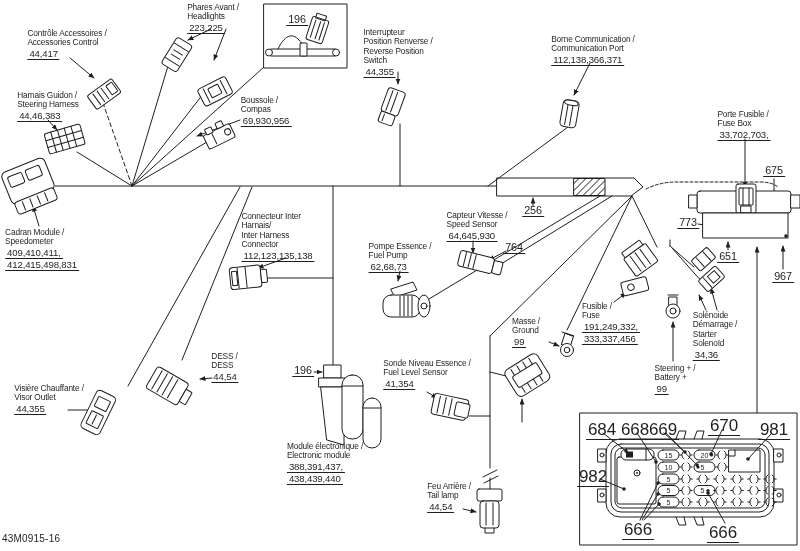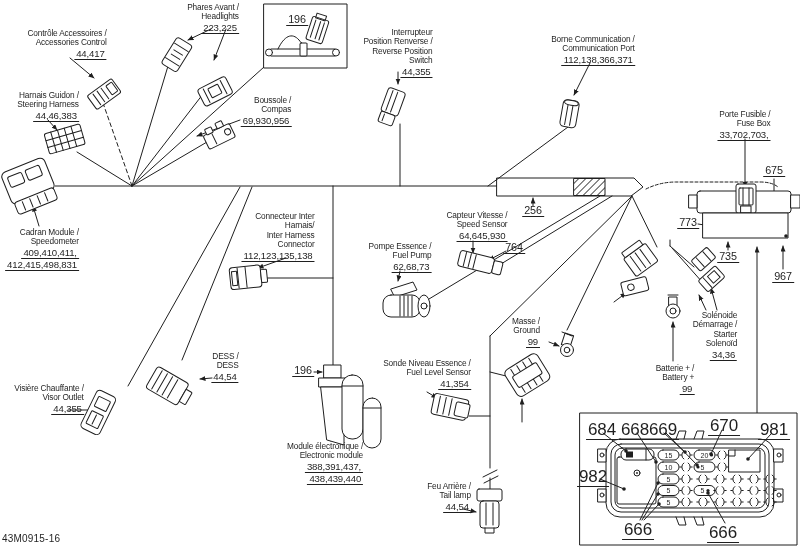--- a/index.html
+++ b/index.html
@@ -1,19 +1,19 @@
 <!DOCTYPE html>
 <html><head>
 <meta charset="utf-8">
 <style>
   html,body{margin:0;padding:0;background:#fff}
   .stage{position:relative;width:800px;height:551px;background:#ffffff;
          font-family:"Liberation Sans",sans-serif;color:#1f1f1f;overflow:hidden}
   .stage svg{position:absolute;left:0;top:0}
-  .lbl{position:absolute;transform:translateX(-50%);text-align:right;
+  .lbl{position:absolute;transform:translateX(-50%);text-align:left;
        white-space:nowrap;font-size:8.3px;line-height:1.14;letter-spacing:-0.15px}
   .lbl .ref{font-size:9.6px;line-height:1.25;font-weight:bold;font-weight:normal}
   .lbl .ref span{border-bottom:1px solid #1f1f1f;padding:0 2px 0px}
   .lbl.num .ref{font-size:10.8px}
   .lbl.num2 .ref{font-size:17px}
   .footer{position:absolute;left:2px;top:533px;font-size:10px;letter-spacing:.2px}
   svg .wf{fill:#ffffff}
   svg text{font-family:"Liberation Sans",sans-serif;font-size:7px;fill:#1f1f1f;
            stroke:none;text-anchor:middle}
 </style>
@@ -489,31 +489,37 @@
   <div>Fuel Pump</div>
   <div class="ref"><span>62,68,73</span></div>
 </div>
 
 <div class="lbl" style="left:526px;top:317px">
   <div>Masse /</div>
   <div>Ground</div>
   <div class="ref"><span>99</span></div>
 </div>
 
+<div class="lbl" style="left:611px;top:302px">
+  <div>Fusible /</div>
+  <div>Fuse</div>
+  <div class="ref"><span>191,249,332,</span></div>
+  <div class="ref"><span>333,337,456</span></div>
+</div>
 
 <div class="lbl" style="left:715px;top:311px">
   <div>Solénoide</div>
   <div>Démarrage /</div>
   <div>Starter</div>
   <div>Solenoïd</div>
   <div class="ref"><span>34,36</span></div>
 </div>
 
 <div class="lbl" style="left:675px;top:364px">
-  <div>Batterie + /</div>
+  <div>Steering + /</div>
   <div>Battery +</div>
   <div class="ref"><span>99</span></div>
 </div>
 
 <div class="lbl" style="left:225px;top:352px">
   <div>DESS /</div>
   <div>DESS</div>
   <div class="ref"><span>44,54</span></div>
 </div>
 
@@ -555,21 +561,21 @@
 <div class="lbl num" style="left:514px;top:241px">
   <div class="ref"><span>764</span></div>
 </div>
 <div class="lbl num" style="left:774px;top:164px">
   <div class="ref"><span>675</span></div>
 </div>
 <div class="lbl num" style="left:688px;top:216px">
   <div class="ref"><span>773</span></div>
 </div>
 <div class="lbl num" style="left:728px;top:250px">
-  <div class="ref"><span>735</span></div>
+  <div class="ref"><span>651</span></div>
 </div>
 <div class="lbl num" style="left:783px;top:270px">
   <div class="ref"><span>967</span></div>
 </div>
 
 <div class="lbl num2" style="left:602px;top:419px">
   <div class="ref"><span>684</span></div>
 </div>
 <div class="lbl num2" style="left:635px;top:419px">
   <div class="ref"><span>668</span></div>

